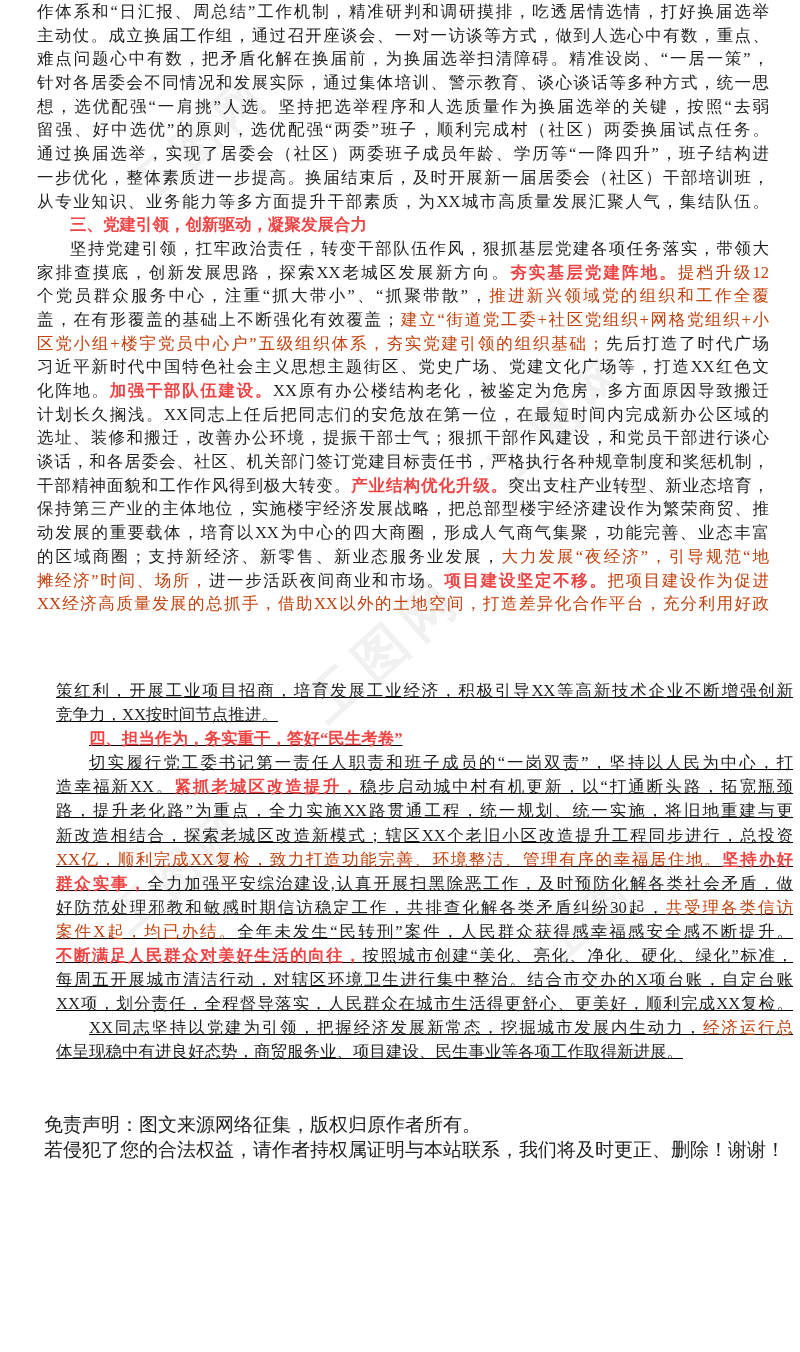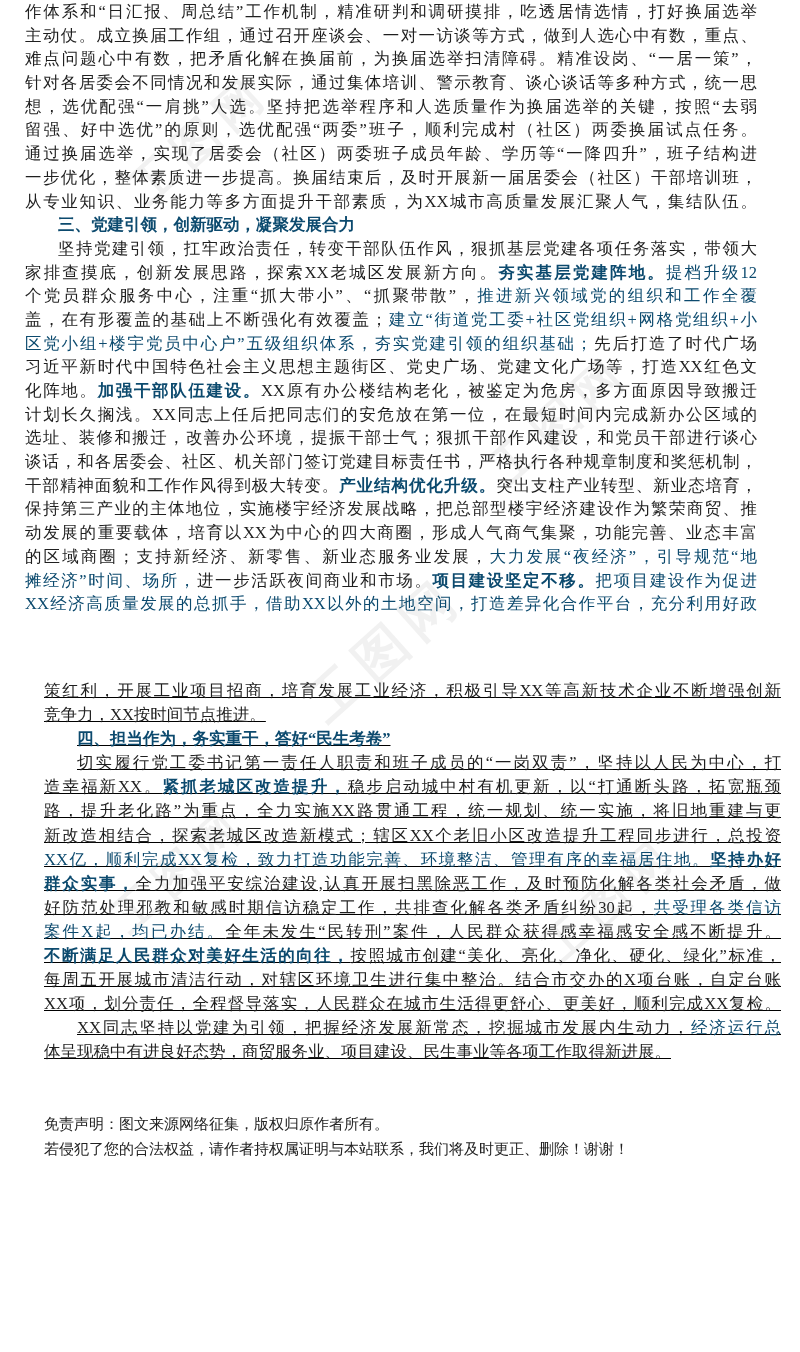--- a/index.html
+++ b/index.html
@@ -1,38 +1,38 @@
 <!DOCTYPE html>
 <html><head>
 <meta charset="utf-8">
 <style>
   html,body { margin:0; padding:0; background:#ffffff; }
   .canvas {
     position:relative; width:800px; height:1352px; background:#ffffff;
     overflow:hidden;
     font-family:"Liberation Serif","DejaVu Serif",serif;
   }
-  .page { position:absolute; }
+  .page { position:absolute;margin-left:12px; }
   .page1 { left:25px; top:0px;   width:732px; }
   .page2 { left:44px; top:679px; width:737px;text-decoration:underline; }
   .line {
     font-size:16.5px; color:#1f1f1f;
     height:23.7px; line-height:23.7px;
     white-space:nowrap;
     text-align:justify; text-align-last:justify;
     text-justify:inter-character;
   }
   .page2 .line { height:24.1px; line-height:24.1px; }
   .line.short { text-align-last:left; }
   .line.indent { text-indent:33px; }
-  .line span.b { font-weight:bold; color:#0c4a6e; }
-  .line span.g { color:#0c4a6e; }
+  .line span.b { font-weight:bold; color:#ef4444; }
+  .line span.g { color:#c2410c; }
   .disclaimer { position:absolute; left:44px; top:1112px; width:740px; }
   .disclaimer .line {
-    font-size:15px; height:25px; line-height:25px; color:#222222;
+    font-size:19px; height:25px; line-height:25px; color:#222222;
     text-align:left; text-align-last:left;
   }
   .watermark {
     position:absolute; transform:translate(-50%,-50%) rotate(-42deg);
     font-family:"Liberation Sans","DejaVu Sans",sans-serif;
     font-weight:bold; color:rgba(120,120,120,0.10);
     letter-spacing:10px; pointer-events:none; white-space:nowrap;
   }
 </style>
 </head>

